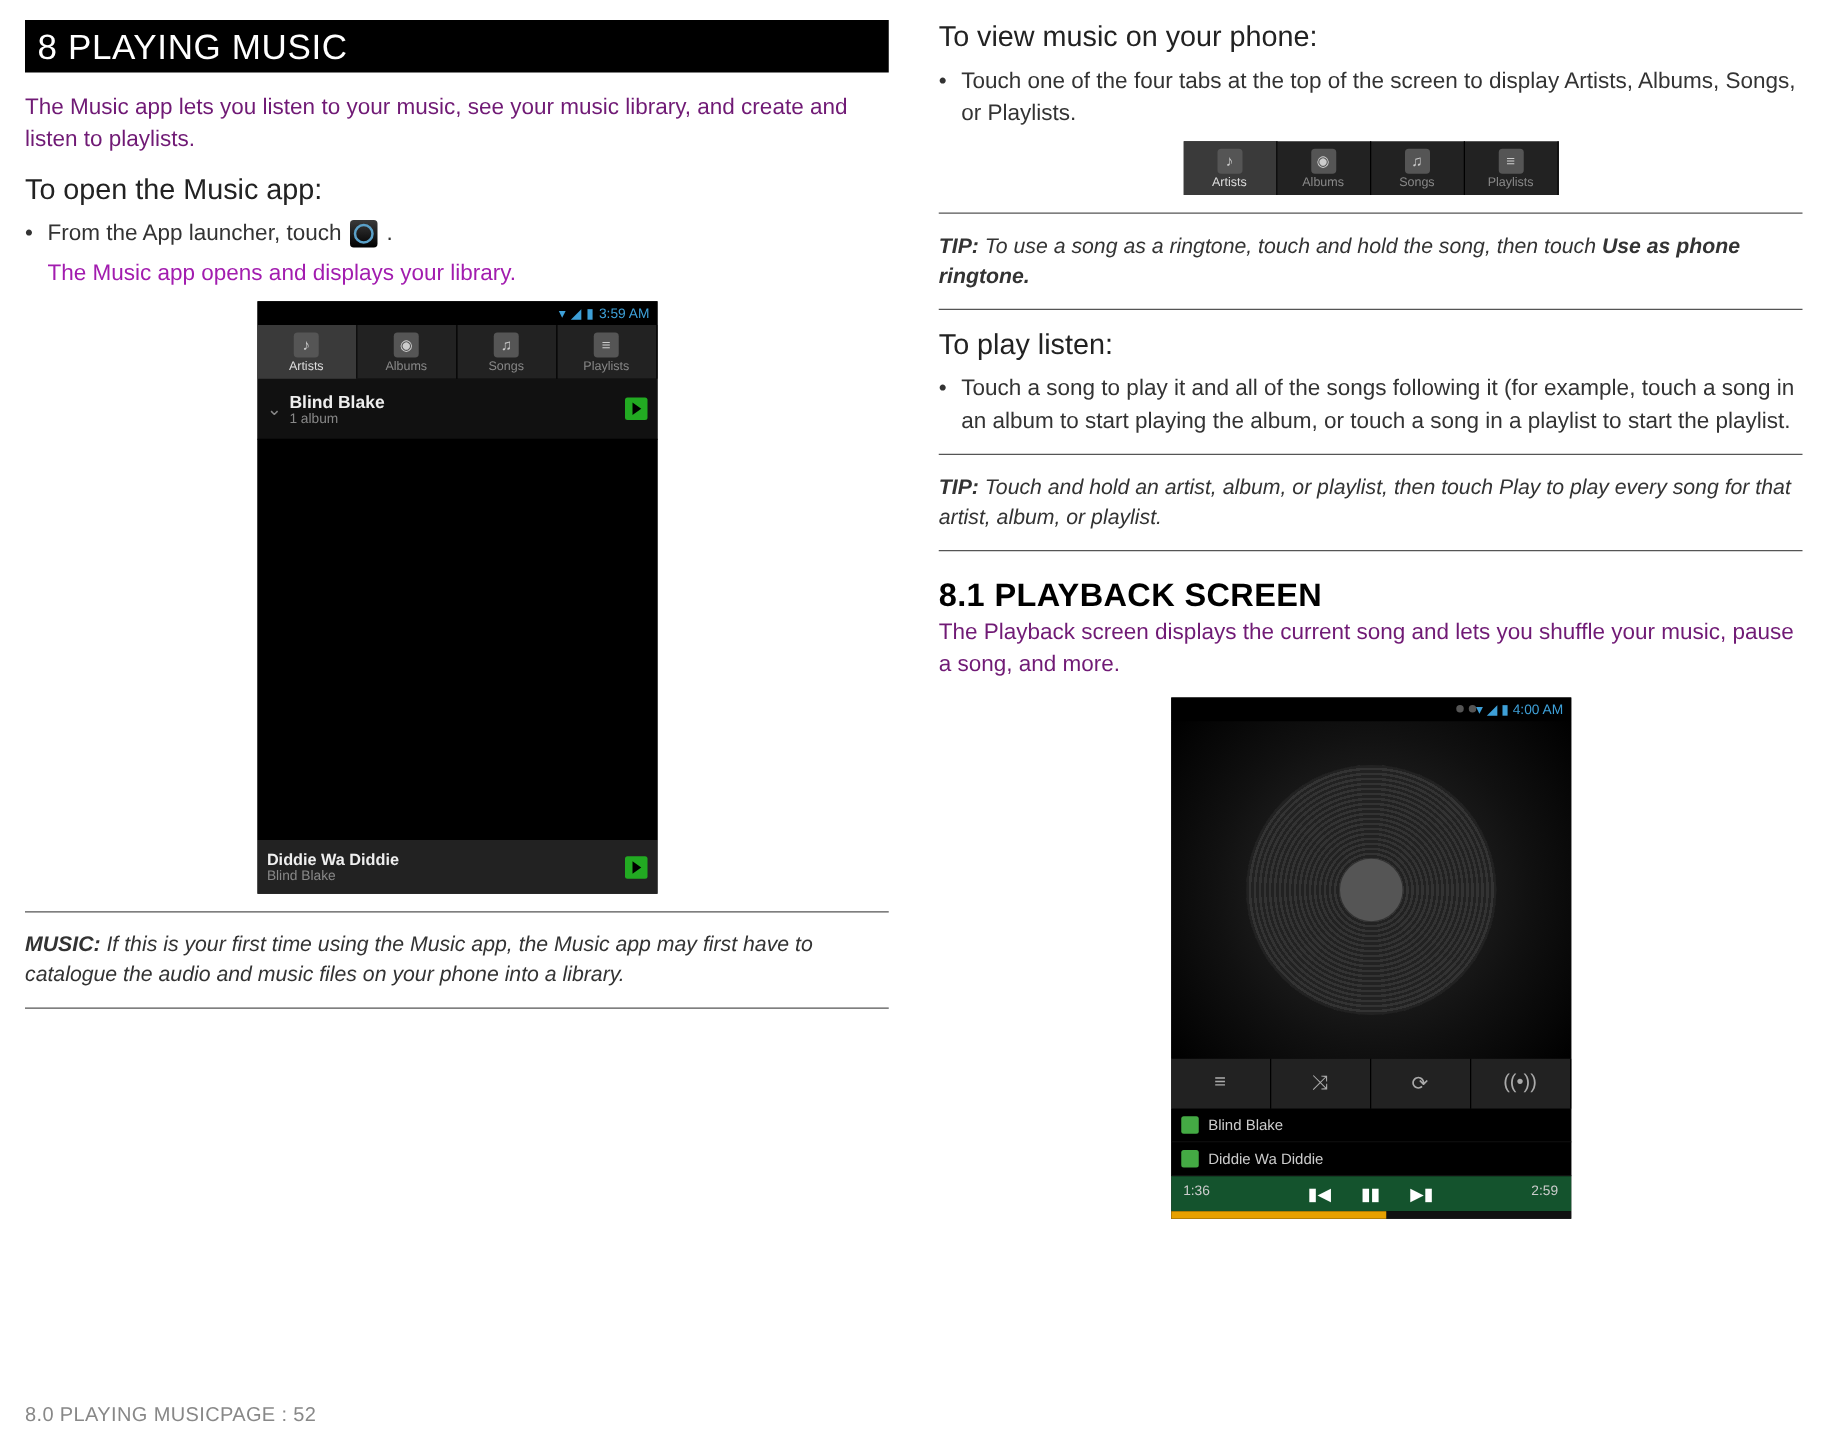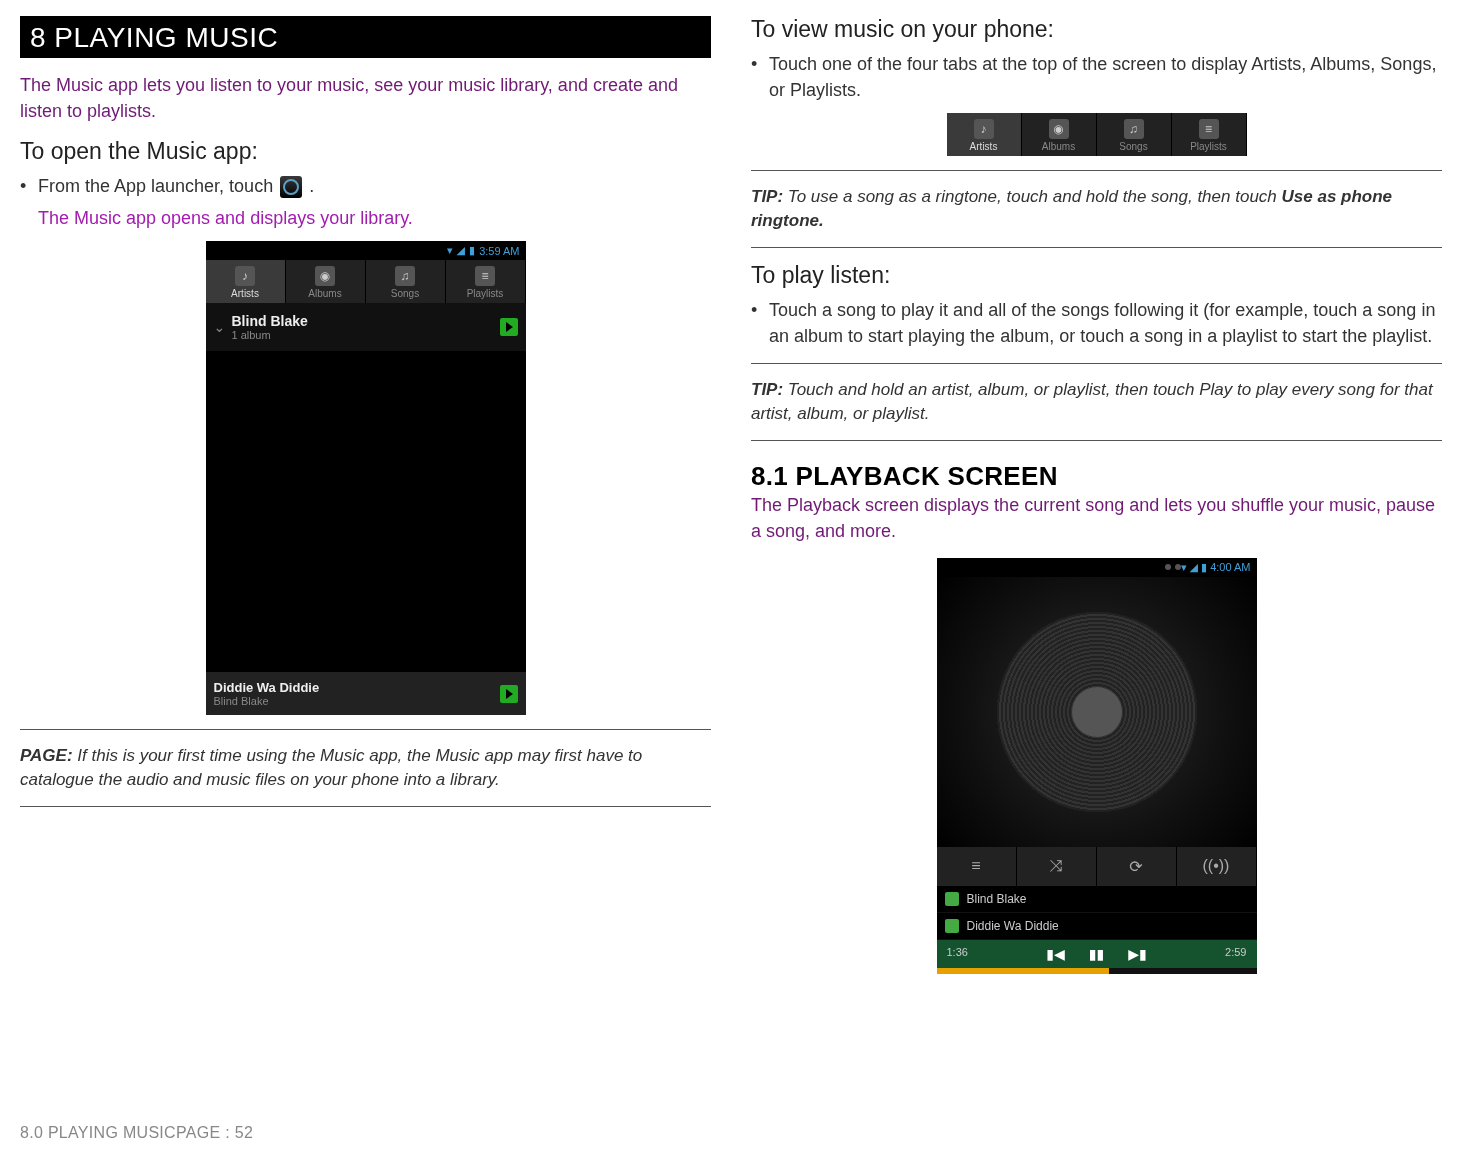--- a/index.html
+++ b/index.html
@@ -299,21 +299,21 @@
         <div class="npinfo">
           <div class="nptitle">Diddie Wa Diddie</div>
           <div class="npartist">Blind Blake</div>
         </div>
         <div class="play"></div>
       </div>
     </div>
 
     <hr class="note-rule">
     <p class="note-block">
-      <span class="label">PAGE:</span><span> If this is your first time using the Music app, the Music app may first have to catalogue the audio and music files on your phone into a library.</span>
+      <span class="label">MUSIC:</span><span> If this is your first time using the Music app, the Music app may first have to catalogue the audio and music files on your phone into a library.</span>
     </p>
     <hr class="note-rule">
   </div>
 
   <div class="col">
     <p class="bold-lead">To view music on your phone:</p>
     <p class="bullet">Touch one of the four tabs at the top of the screen to display Artists, Albums, Songs, or Playlists.</p>
 
     <div class="tabs-strip">
       <div class="tab active">

